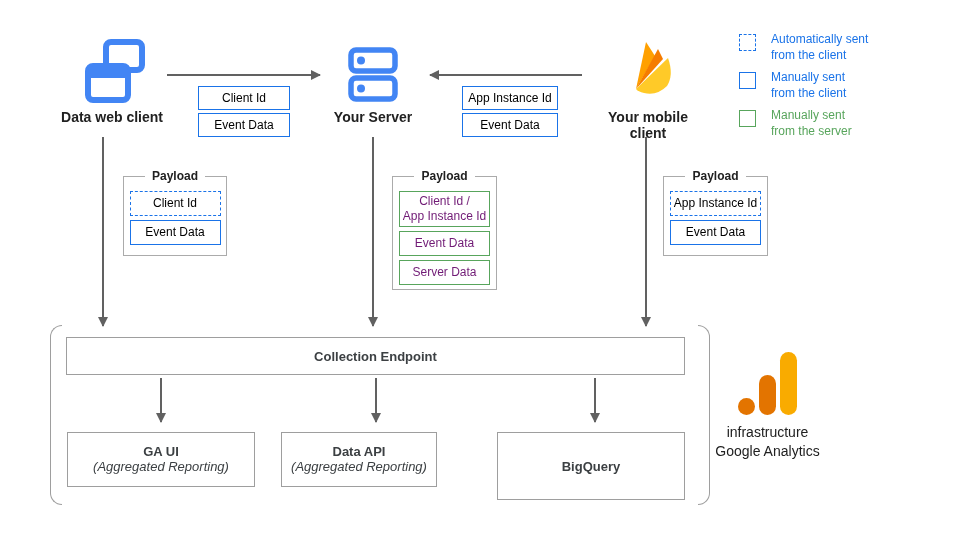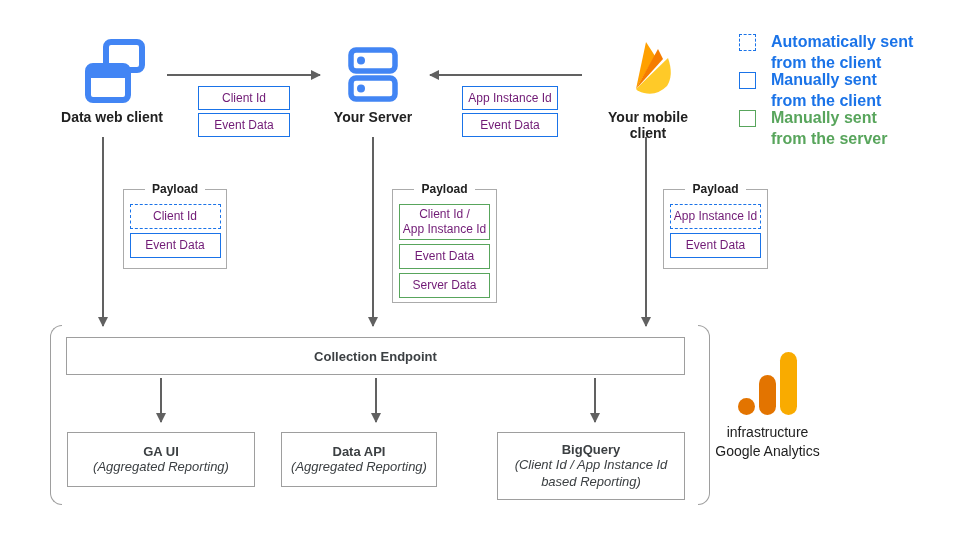--- a/index.html
+++ b/index.html
@@ -3,32 +3,31 @@
 <meta charset="utf-8">
 <style>
   * { box-sizing: border-box; margin: 0; padding: 0; }
   body { background: #fff; font-family: "Liberation Sans", sans-serif; }
   .canvas { position: relative; width: 960px; height: 540px; background: #fff; overflow: hidden; }
   .abs { position: absolute; }
 
   .icon-label { font-size: 14px; font-weight: 600; color: #212121; text-align: center; }
 
   .param-box {
-    border: 1.5px solid #1a73e8; color: #701a75; background: #fff;
+    border: 1.5px solid #1a73e8; color: #000000; background: #fff;
     font-size: 12px; font-weight: 500; text-align: center;
     display: flex; align-items: center; justify-content: center;
     white-space: pre-line; line-height: 1.25;
   }
   .param-box.dashed { border-style: dashed; }
   .param-box.green { border-color: #58a55c; color: #701a75; }
 
   .payload {
     position: absolute; border: 1px solid #ababab; background: #fff;
     padding: 4px 0 0 0;
-    margin-top: 13px;
   }
   .payload legend {
     margin: 0 auto; padding: 0 7px; font-size: 12px; font-weight: 700; color: #212121;
   }
   .payload .param-box { width: 91px; margin: 4px auto 0 auto; }
   .h25 { height: 25px; } .h36 { height: 36px; }
 
   .endpoint {
     border: 1px solid #9e9e9e; background: #fff; color: #3c4043;
     font-size: 13px; font-weight: 600;
@@ -41,21 +40,21 @@
   .outbox .t { font-size: 13px; font-weight: 600; }
   .outbox .s { font-size: 13px; font-style: italic; white-space: pre-line; line-height: 1.25; }
 
   .bracket-l { border: 1.6px solid #9e9e9e; border-right: none; border-radius: 13px 0 0 13px; }
   .bracket-r { border: 1.6px solid #9e9e9e; border-left: none; border-radius: 0 13px 13px 0; }
 
   .legend-row { position: absolute; display: flex; align-items: flex-start; }
   .legend-swatch { width: 17px; height: 17px; border: 1.5px solid #1a73e8; background: #fff; flex: none; margin-right: 15px; margin-top: 2px; }
   .legend-swatch.dashed { border-style: dashed; }
   .legend-swatch.green { border-color: #58a55c; }
-  .legend-text { font-size: 16px; font-weight: 700; line-height: 1.3; color: #1a73e8; white-space: pre-line; }
+  .legend-text { font-size: 12px; font-weight: 400; line-height: 1.3; color: #1a73e8; white-space: pre-line; }
   .legend-text.green { color: #58a55c; }
 
   .ga-bars { display: flex; align-items: flex-end; gap: 4px; }
   .ga-dot  { width: 17px; height: 17px; border-radius: 50%;   background: #e37400; }
   .ga-mid  { width: 17px; height: 40px; border-radius: 8.5px; background: #e37400; }
   .ga-tall { width: 17px; height: 63px; border-radius: 8.5px; background: #f9ab00; }
   .brand-text { font-size: 14px; font-weight: 500; color: #212121; text-align: center; line-height: 1.35; }
 </style>
 </head>
 <body>
@@ -150,22 +149,20 @@
   <div class="abs outbox" style="left:67px;top:432px;width:188px;height:55px">
     <span class="t">GA UI</span>
     <span class="s">(Aggregated Reporting)</span>
   </div>
   <div class="abs outbox" style="left:281px;top:432px;width:156px;height:55px">
     <span class="t">Data API</span>
     <span class="s">(Aggregated Reporting)</span>
   </div>
   <div class="abs outbox" style="left:497px;top:432px;width:188px;height:68px">
     <span class="t">BigQuery</span>
-    <span class="s">(Client Id / App Instance Id
-based Reporting)</span>
   </div>
 
   <div class="abs ga-bars" style="left:738px;top:352px">
     <span class="ga-dot"></span>
     <span class="ga-mid"></span>
     <span class="ga-tall"></span>
   </div>
   <div class="abs brand-text" style="left:700px;top:423px;width:135px">
     <span style="display:block">infrastructure</span>
     <span style="display:block">Google Analytics</span>

